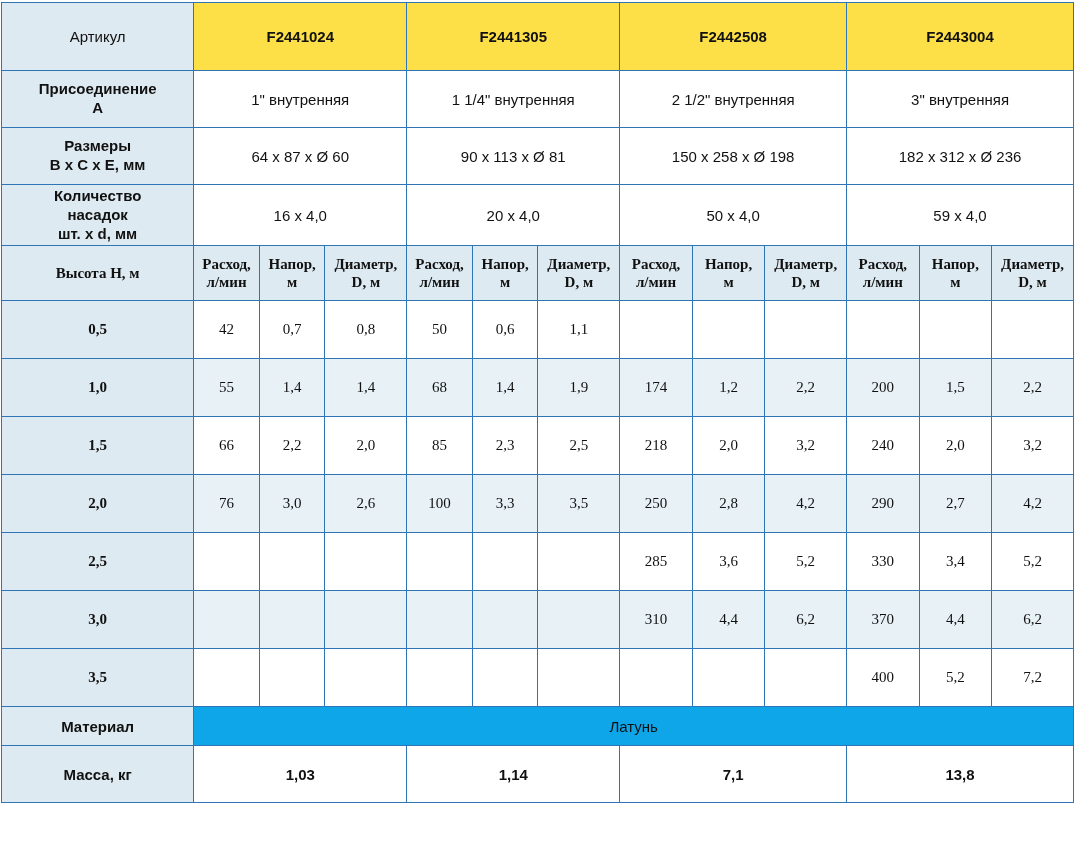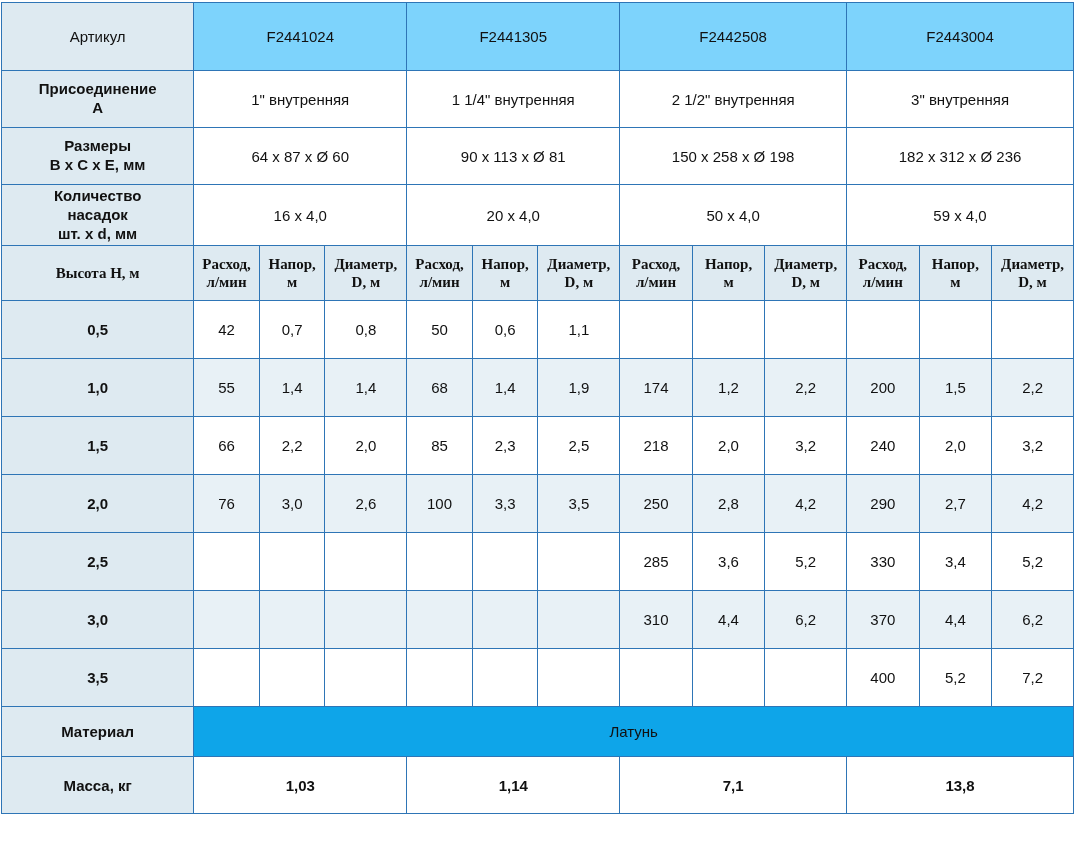--- a/index.html
+++ b/index.html
@@ -35,23 +35,23 @@
   }
   
   .rowlabel {
     background: #deeaf1;
     font-weight: bold;
     font-size: 15px;
     line-height: 1.25;
   }
   .artnum {
     color: #1f6fc4;
-    font-weight: normal;
+    font-weight: bold;
     font-size: 17px;
-    background: #7dd3fc;
+    background: #fde047;
   }
   .hdr-art {
     background: #deeaf1;
     font-weight: normal;
     font-size: 16px;
   }
   .plain {
     background: #ffffff;
     font-size: 15px;
   }
@@ -90,22 +90,22 @@
   }
   .mass-value {
     background: #ffffff;
     font-weight: bold;
     font-size: 16px;
   }
   .tall-b { height: 57px; }
   .tall-c { height: 54px; }
   .row-art { height: 68px; }
   .row-sub { height: 55px; font-family: Liberation Serif, serif; }
-  .row-data { height: 58px; }
-  .row-mat { height: 50px; padding-left: 40px; }
+  .row-data { height: 58px; font-family: Liberation Serif, serif; }
+  .row-mat { height: 39px; padding-left: 40px; }
   .row-mass { height: 57px; }
 </style>
 </head>
 <body>
 
 <div id="sheet">
   <table class="spec">
     <colgroup>
       <col style="width:167px">
       <col style="width:57px">

